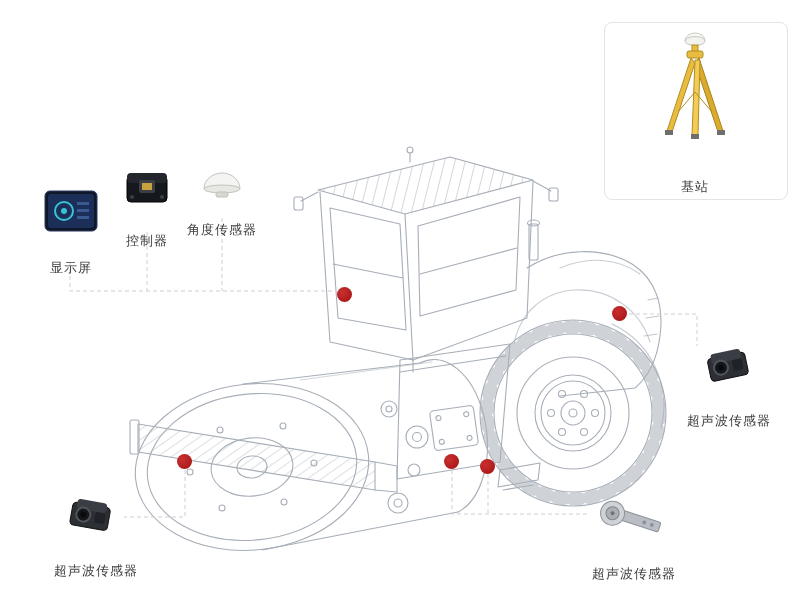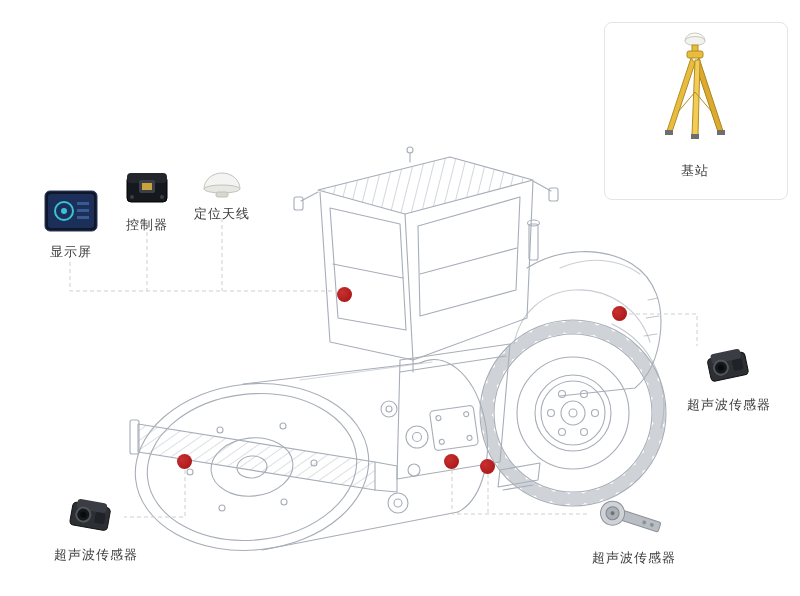--- a/index.html
+++ b/index.html
@@ -9,21 +9,21 @@
   }
   svg.machine{position:absolute;left:0;top:0;z-index:1;}
   svg.connectors{position:absolute;left:0;top:0;z-index:2;pointer-events:none;}
   .marker{
     position:absolute;width:15px;height:15px;border-radius:50%;z-index:3;
     background:radial-gradient(circle at 35% 35%, #c93030, var(--marker) 72%);
   }
   .icon{position:absolute;z-index:4;}
   .lbl{
     position:absolute;z-index:4;font-size:13px;color:#3c3c3c;letter-spacing:1px;
-    white-space:nowrap;transform:translateX(-50%);
+    white-space:nowrap;transform:translateX(-50%);margin-top:16px;
   }
   .base-box{
     position:absolute;left:604px;top:22px;width:182px;height:176px;z-index:2;
     border:1px solid #e4e4e4;border-radius:8px;background:#fff;
   }
 </style>
 </head>
 <body>
 
 <div class="canvas">
@@ -180,21 +180,21 @@
   </div>
   <div class="lbl" style="left:147px;top:216px">控制器</div>
 
   <div class="icon" style="left:199px;top:167px">
     <svg width="46" height="32" viewBox="0 0 46 32">
       <path d="M5 22 A18 16 0 0 1 41 22 Z" fill="#f4f4f2" stroke="#c3c3bd"></path>
       <ellipse cx="23" cy="22" rx="18" ry="4" fill="#e7e7e3" stroke="#c3c3bd"></ellipse>
       <rect x="17" y="25" width="12" height="5" rx="2" fill="#d8d8d2" stroke="#c0c0ba"></rect>
     </svg>
   </div>
-  <div class="lbl" style="left:222px;top:205px">定位天线</div>
+  <div class="lbl" style="left:222px;top:205px">角度传感器</div>
 
   <div class="icon" style="left:700px;top:344px">
     <svg width="58" height="46" viewBox="0 0 58 46">
       <g transform="rotate(-12 29 23)">
         <rect x="9" y="11" width="38" height="23" rx="4" fill="#2c2f33" stroke="#111"></rect>
         <rect x="13" y="7" width="30" height="10" rx="3" fill="#3a3e44"></rect>
         <circle cx="21" cy="22" r="7" fill="#15171a" stroke="#50555c" stroke-width="2"></circle>
         <circle cx="21" cy="22" r="3" fill="#0a0b0c"></circle>
         <rect x="33" y="17" width="10" height="11" rx="2" fill="#1f2226"></rect>
       </g>

